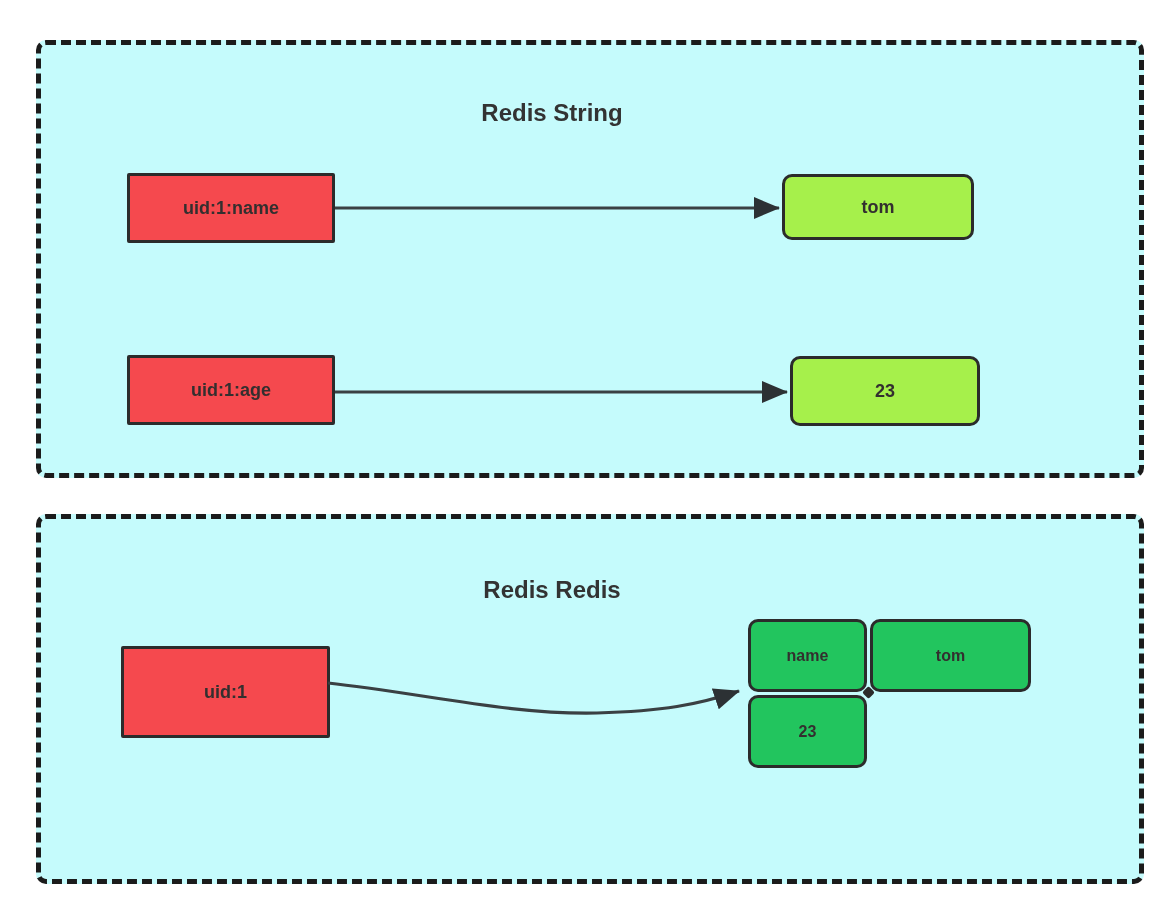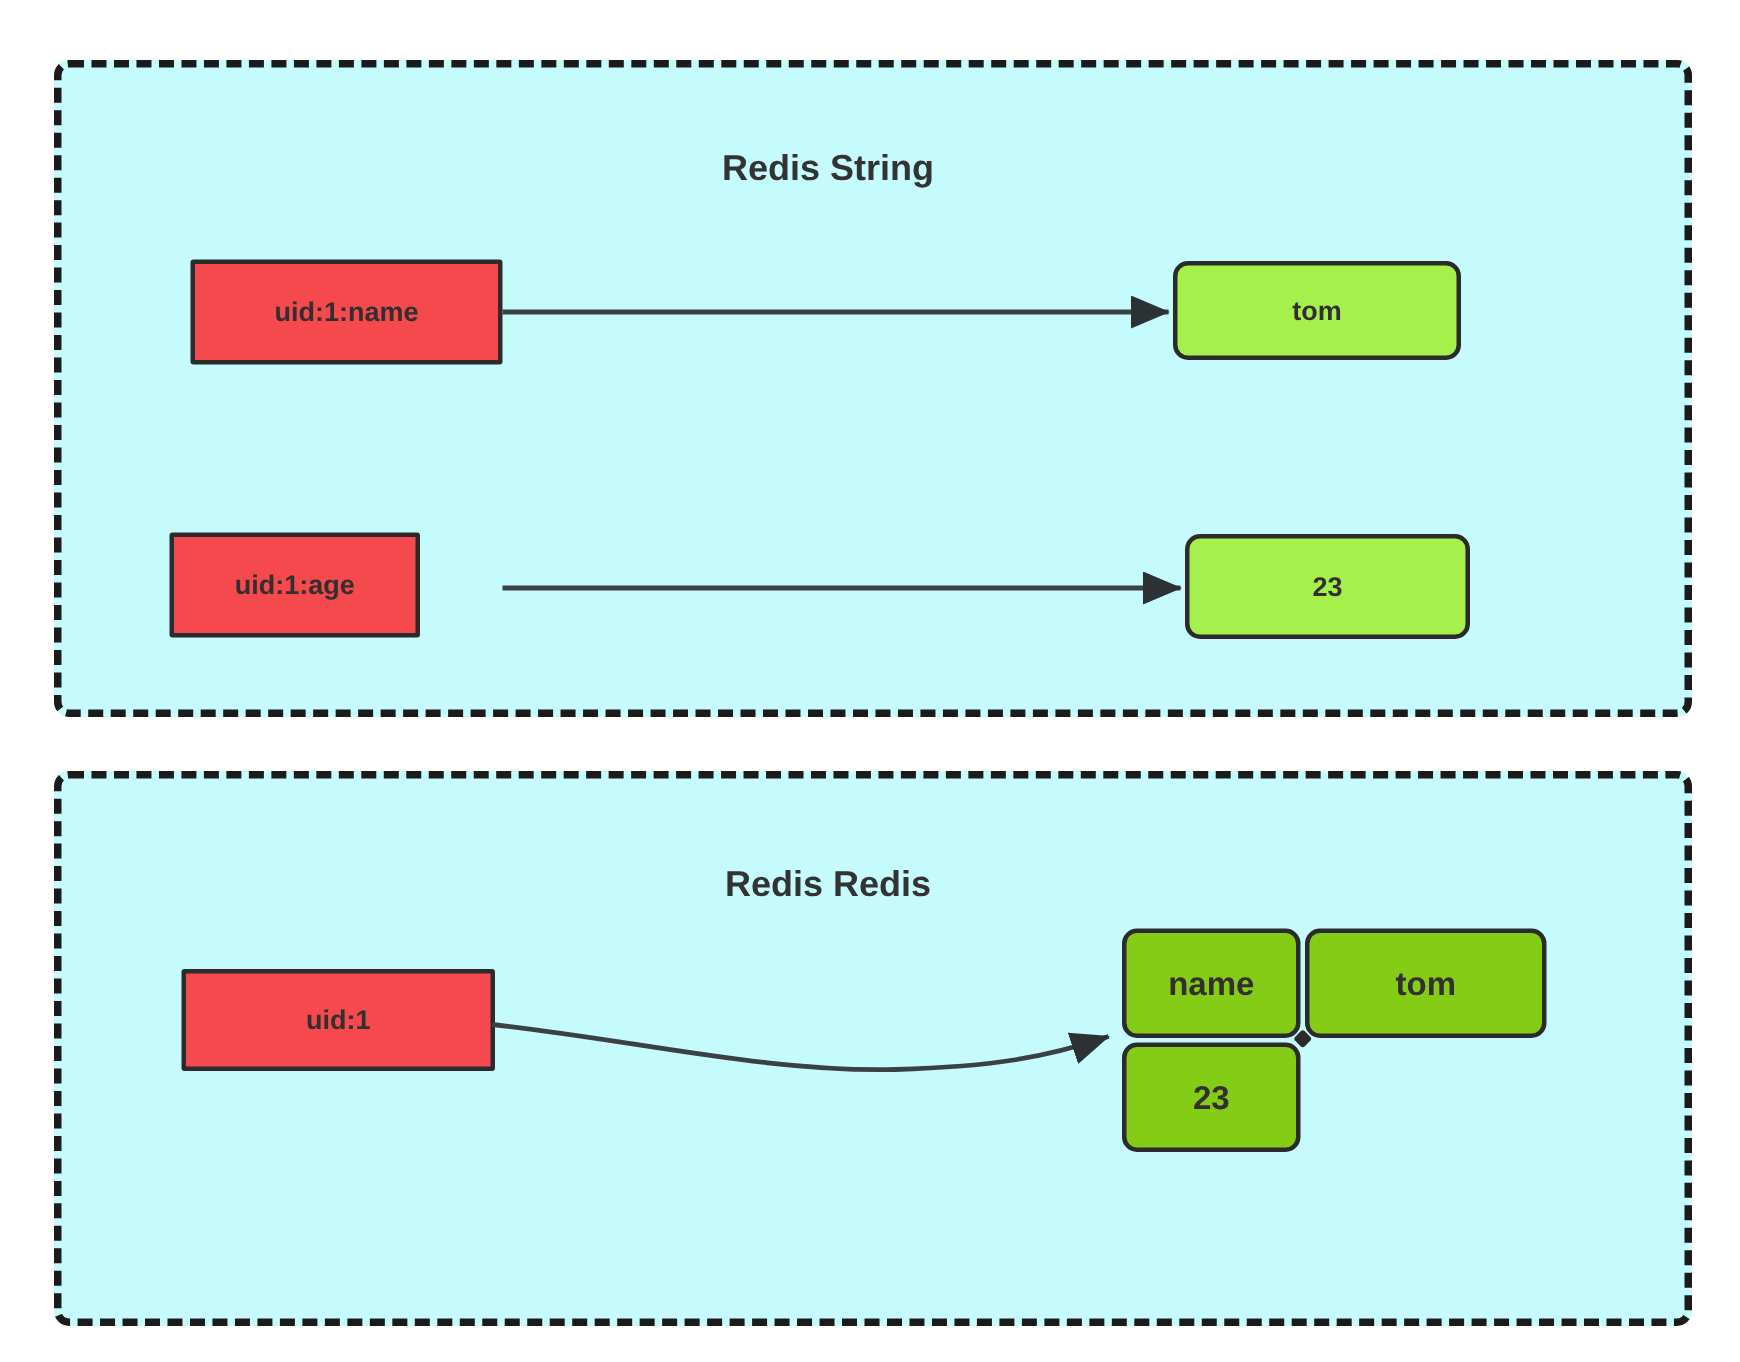--- a/index.html
+++ b/index.html
@@ -17,20 +17,21 @@
     height: 908px;
     background: #ffffff;
   }
   .panel {
     position: absolute;
     left: 36px;
     width: 1082px;
     background: #c5fbfc;
     border: 5px dashed #1b1b1b;
     border-radius: 10px;
+    padding-left: 16px;
   }
   .panel-string { top: 40px;  height: 428px; }
   .panel-hash   { top: 514px; height: 360px; }
 
   .panel-title {
     position: absolute;
     top: 54px;
     left: 511px;
     transform: translateX(-50%);
     font-size: 24px;
@@ -58,45 +59,45 @@
   }
   .value-box {
     background: #a6f04b;
     border: 3px solid #2b2b2b;
     border-radius: 10px;
   }
 
   
   .key-name  { left: 86px;  top: 128px; width: 208px; height: 70px; }
   .val-tom   { left: 741px; top: 129px; width: 192px; height: 66px; }
-  .key-age   { left: 72px;  top: 310px; width: 167px; height: 70px; }
+  .key-age   { left: 86px;  top: 310px; width: 208px; height: 70px; }
   .val-23    { left: 749px; top: 311px; width: 190px; height: 70px; }
 
   
-  .key-uid1  { left: 80px;  top: 127px; width: 209px; height: 68px; }
+  .key-uid1  { left: 80px;  top: 127px; width: 209px; height: 92px; }
 
   .hash-table {
     position: absolute;
     left: 707px;
     top: 100px;
     display: grid;
     grid-template-columns: 119px 161px;
     grid-auto-rows: 73px;
     gap: 3px;
   }
   .hash-cell {
     position: relative;
     display: flex;
     align-items: center;
     justify-content: center;
-    background: #84cc16;
+    background: #22c55e;
     border: 3px solid #2b2b2b;
     border-radius: 10px;
     box-sizing: border-box;
-    font-size: 22px;
+    font-size: 16px;
     font-weight: bold;
     color: #332f2f;
   }
   .table-junction-dot {
     position: absolute;
     left: 823px;
     top: 169px;
     width: 9px;
     height: 9px;
     background: #2b2b2b;

